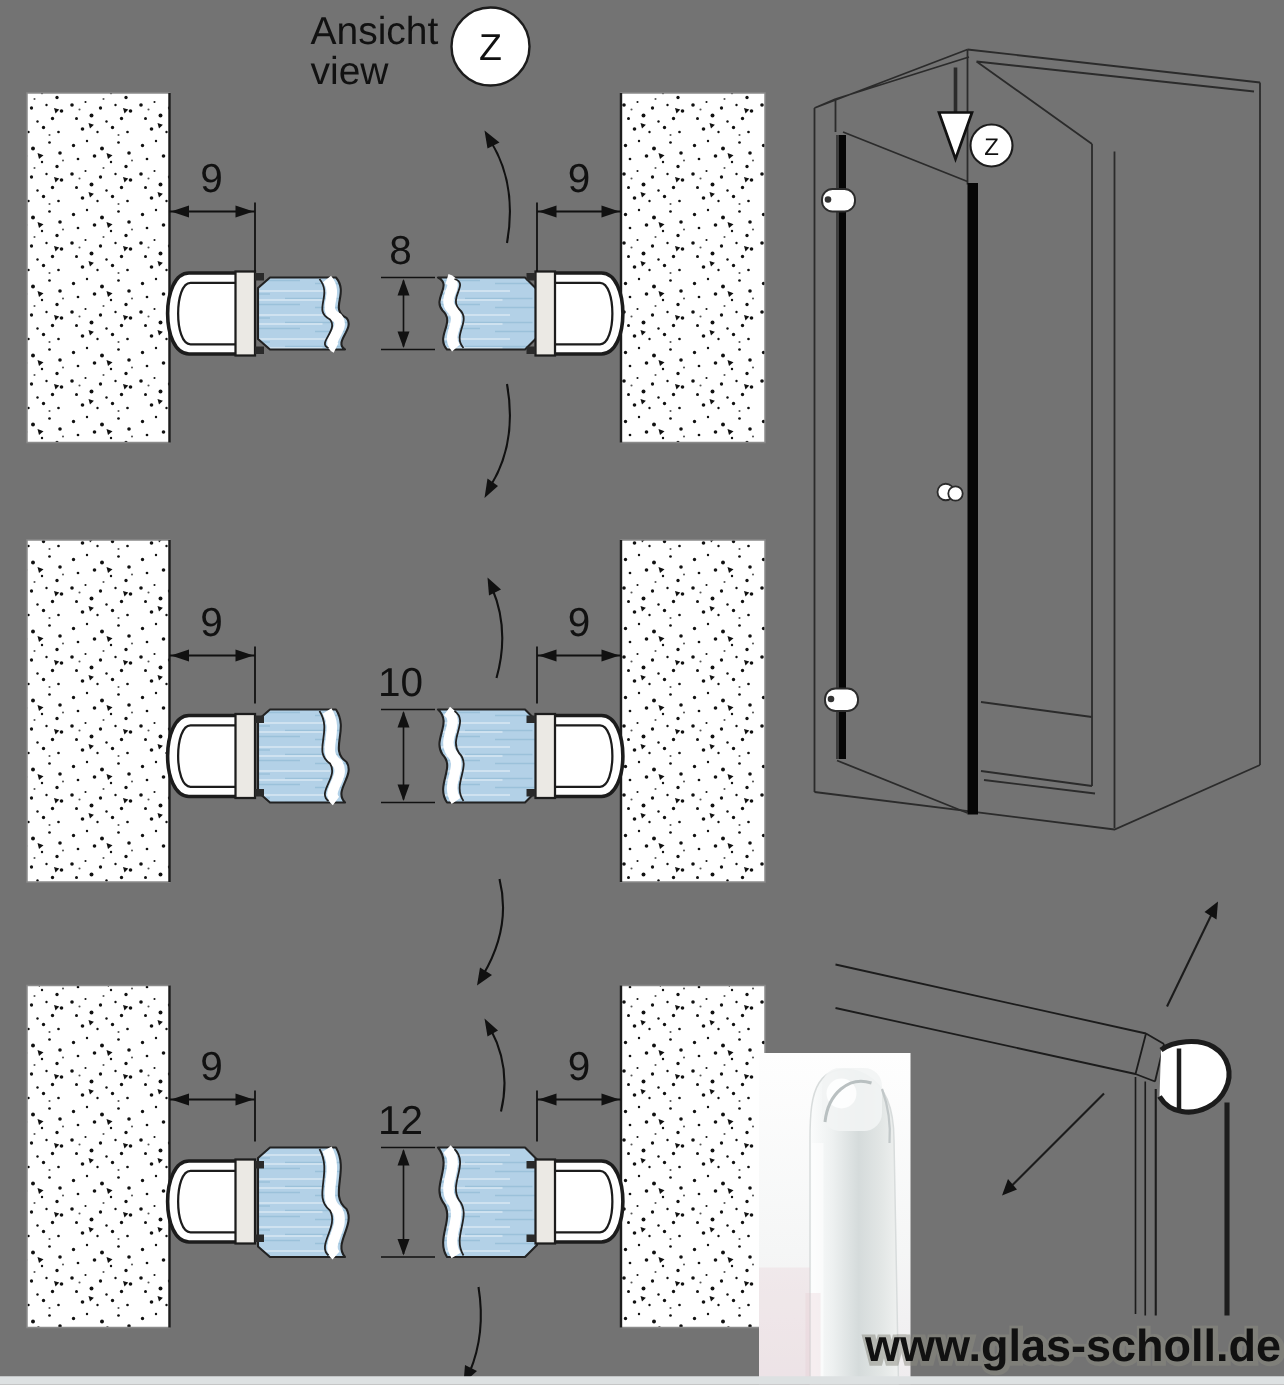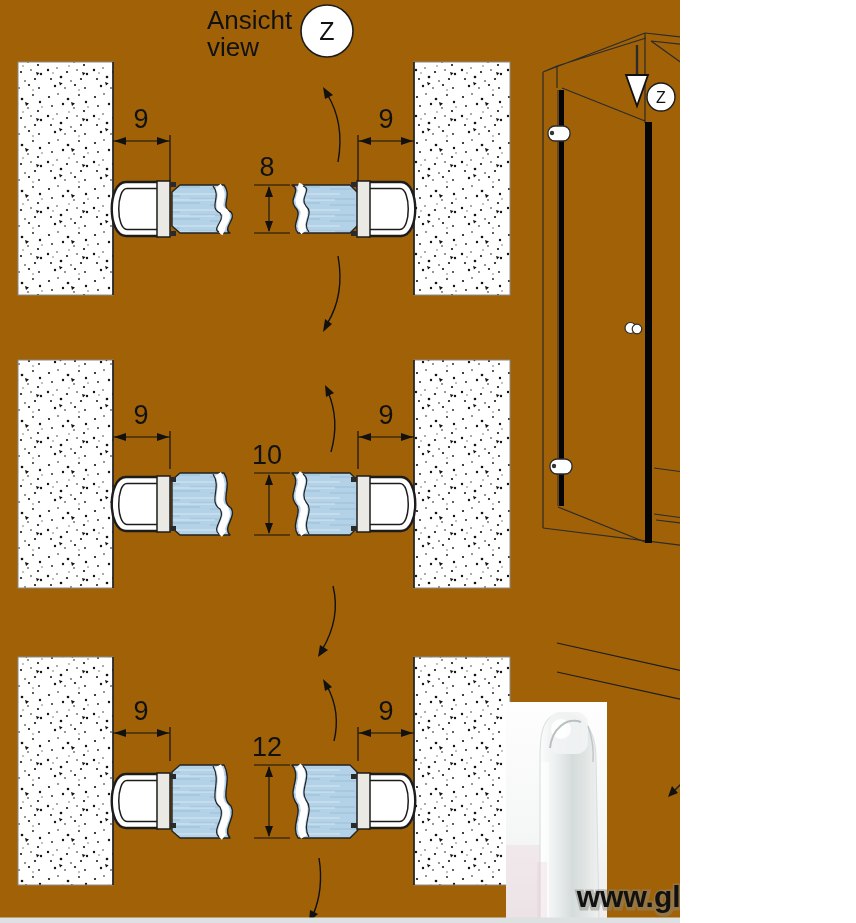--- a/index.html
+++ b/index.html
@@ -1,16 +1,16 @@
 <!DOCTYPE html>
 <html><head>
 <meta charset="utf-8">
 <style>
   html,body{margin:0;padding:0;background:#fff;}
-  .stage{position:relative;width:680px;height:923px;background:#a16207;overflow:hidden;}
+  .stage{position:relative;width:856px;height:923px;background:#737373;overflow:hidden;}
   svg{display:block;}
   svg text{font-family:"Liberation Sans",sans-serif;fill:#111;}
   .ttl{font-size:26px;}
   .dim{font-size:27px;}
   .zmark{font-size:25px;}
   .zmark-sm{font-size:16px;}
   .wm{font-size:30px;font-weight:bold;}
 </style>
 </head>
 <body>

